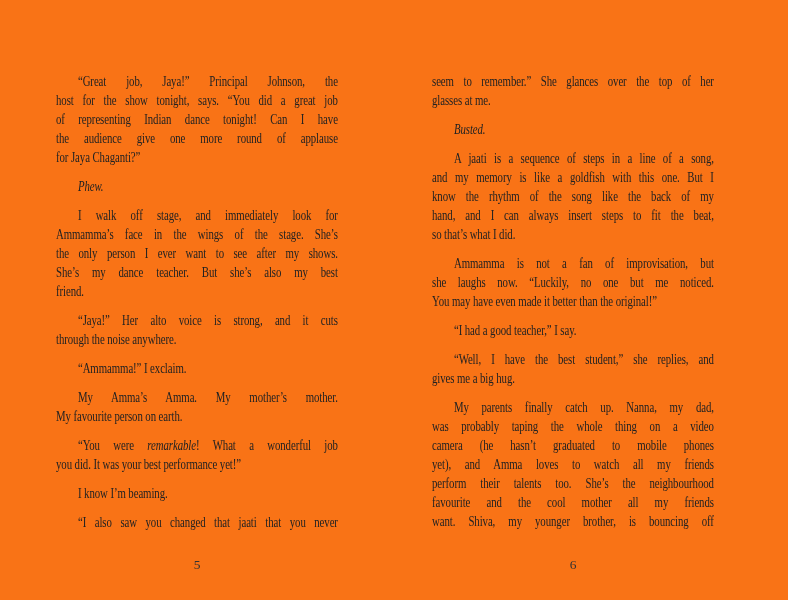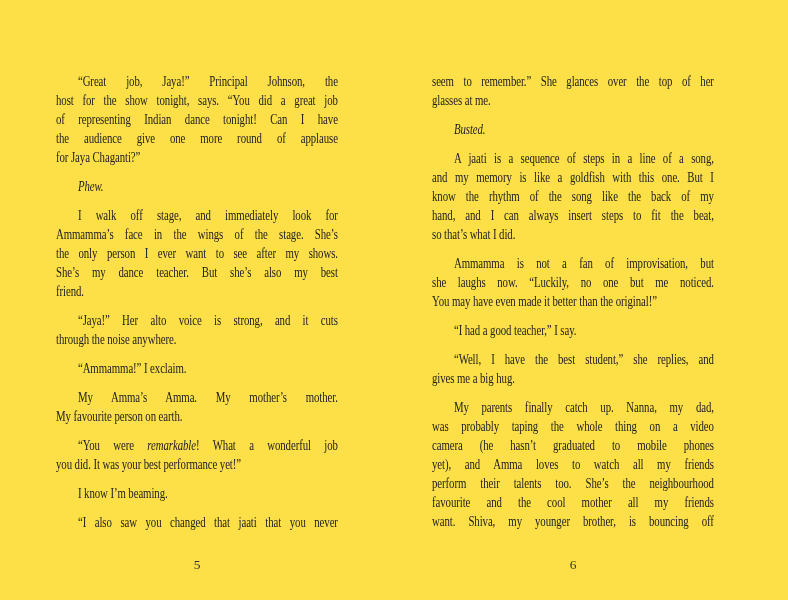--- a/index.html
+++ b/index.html
@@ -11,21 +11,21 @@
     height: 600px;
     background: #ffffff;
     overflow: hidden;
     font-family: "Liberation Serif", "DejaVu Serif", serif;
     color: #222222;
   }
   .spread {
     position: relative;
     width: 788px;
     height: 600px;
-    background: #fde047;
+    background: #f97316;
   }
   .page {
     position: absolute;
     top: 0;
     width: 394px;
     height: 600px;
   }
   .page.left  { left: 0; }
   .page.right { left: 376px; }
 

